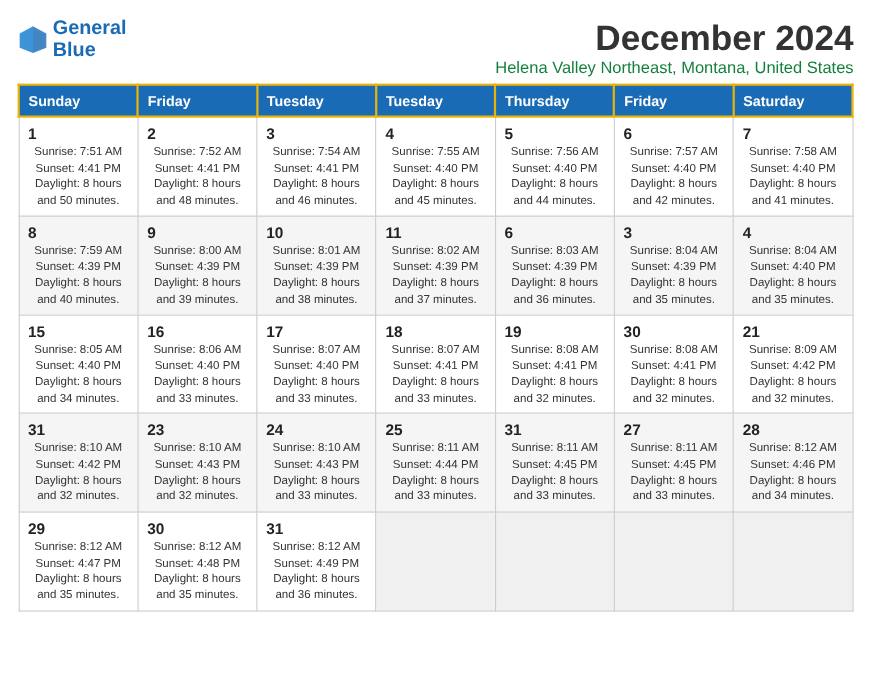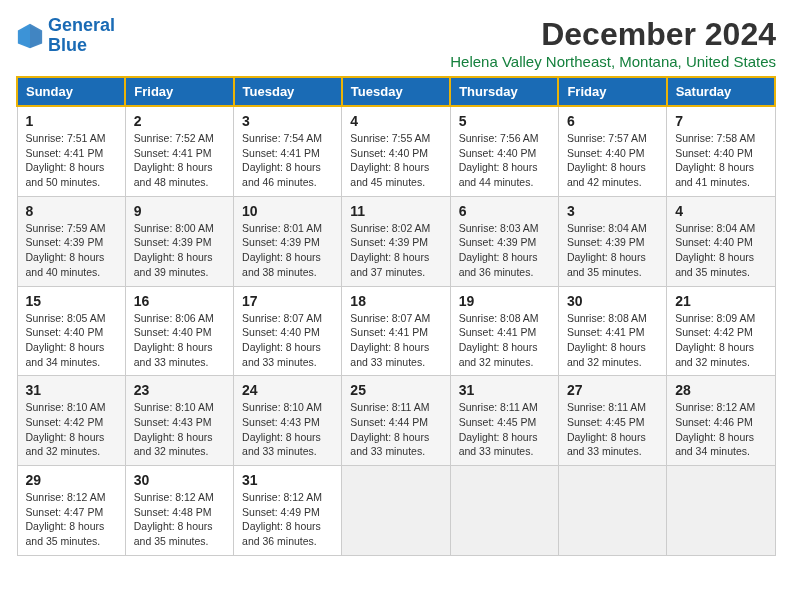--- a/index.html
+++ b/index.html
@@ -77,20 +77,21 @@
       font-size: 14px;
       font-weight: bold;
       display: block;
       margin-bottom: 2px;
       color: #222;
     }
     .day-info {
       font-size: 10.5px;
       color: #333;
       line-height: 1.4;
+      text-align: center;
     }
     td.empty {
       background-color: #f0f0f0 !important;
     }
   </style>
 </head>
 <body>
 
 <div class="header">
   <div class="logo">

